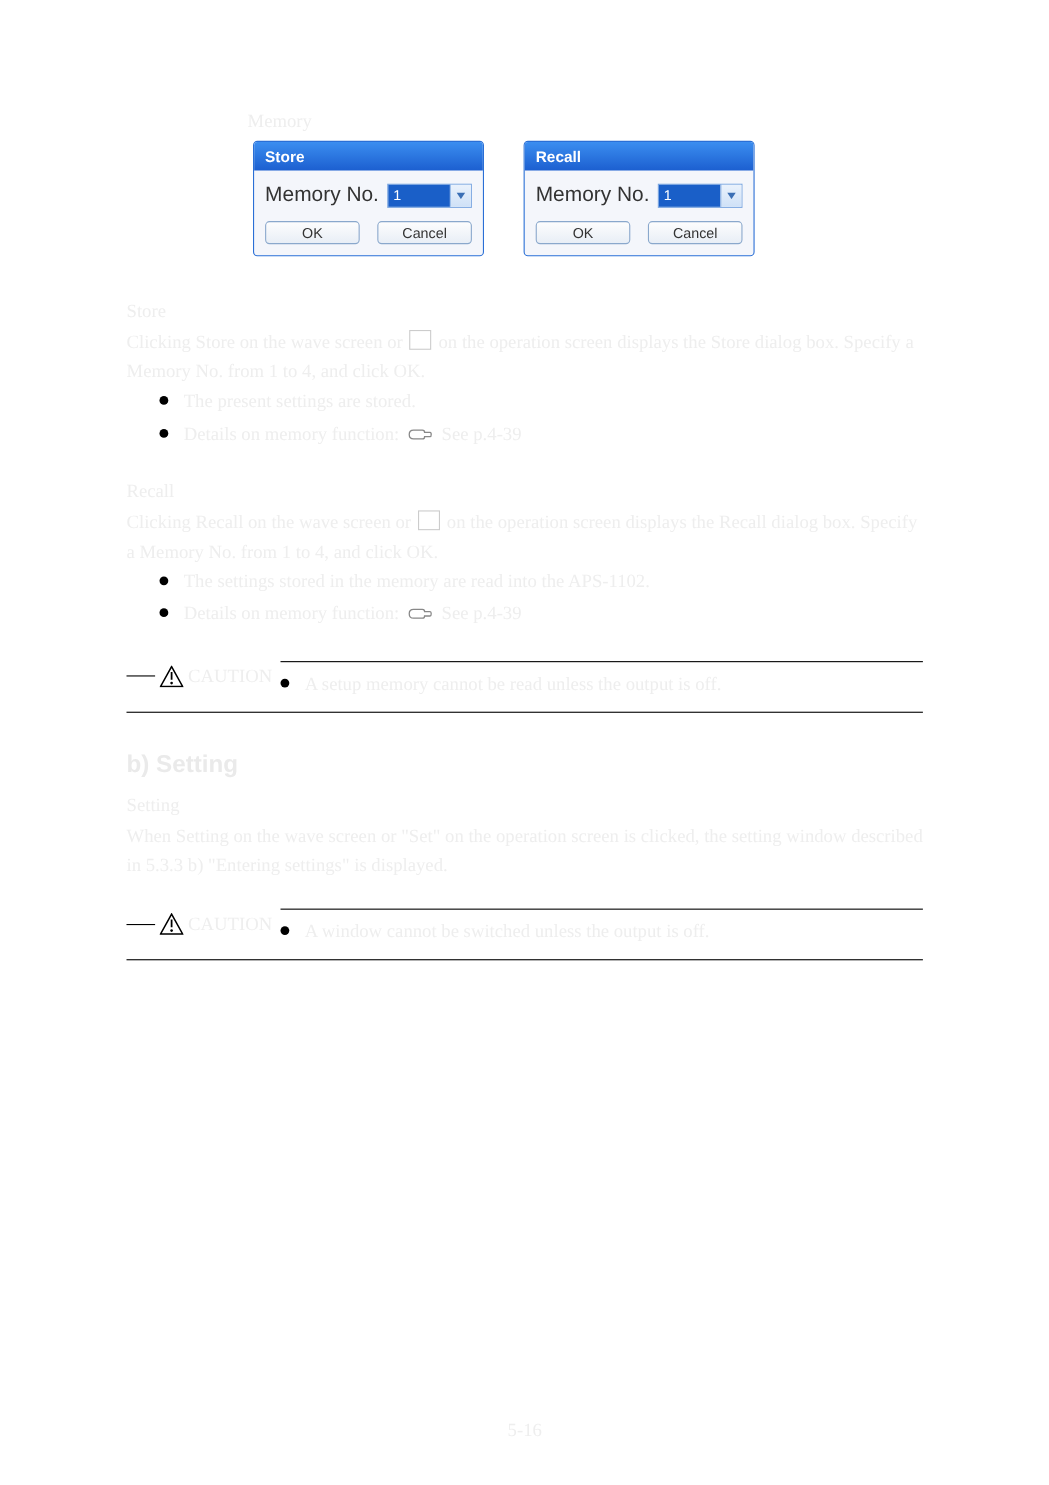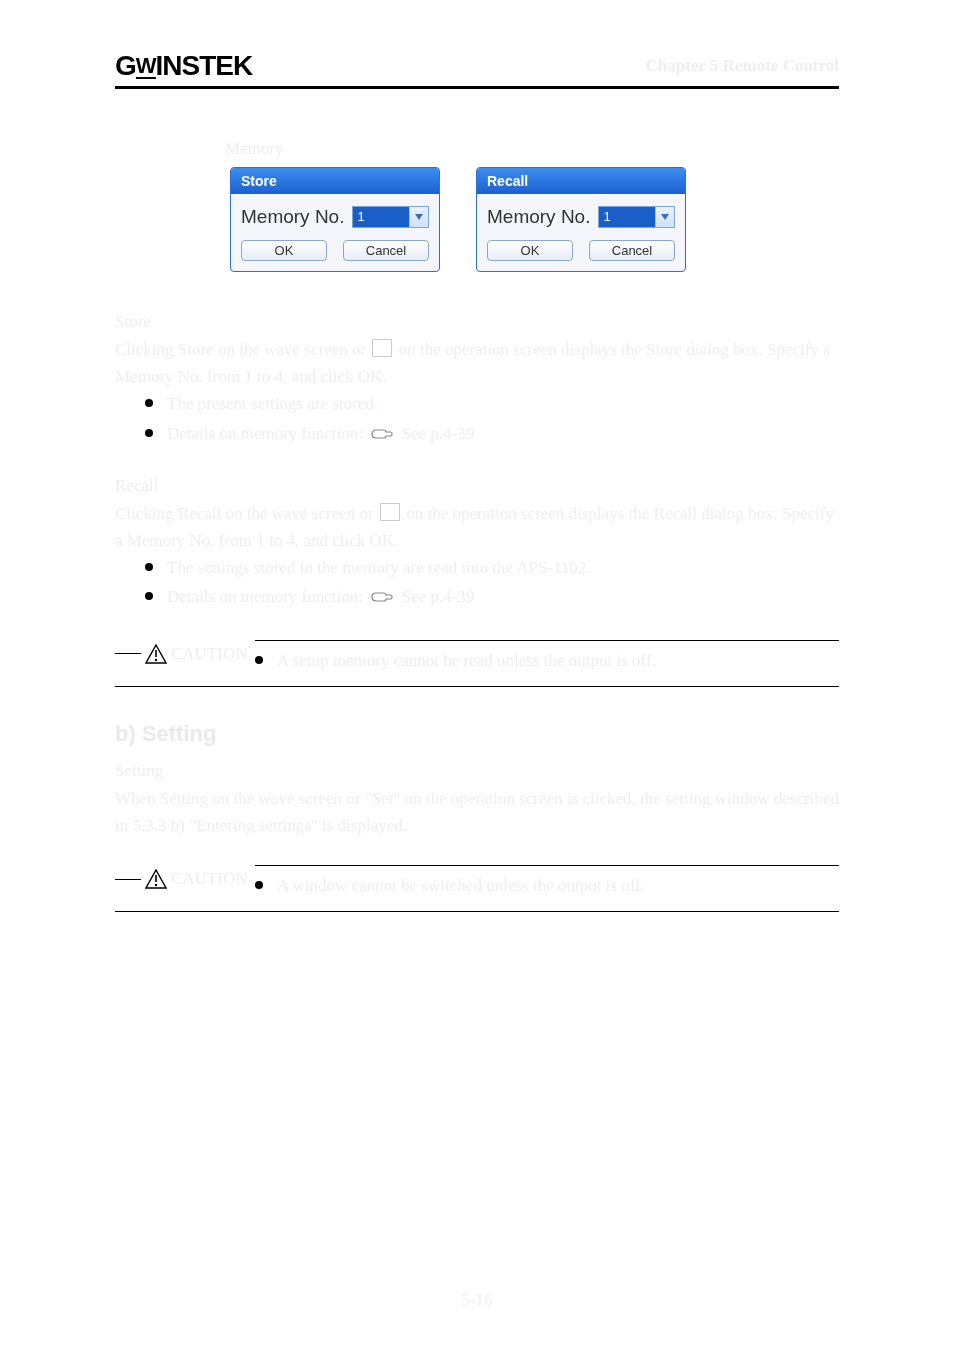--- a/index.html
+++ b/index.html
@@ -224,24 +224,20 @@
     left: 50%;
     transform: translateX(-50%);
     font-size: 17px;
     color: #eee;
   }
 </style>
 </head>
 <body>
 
 <div class="page">
-  <div class="header">
-    <span class="logo"><span class="g">G</span><span class="w">W</span><span style="font-style:normal;">INSTEK</span></span>
-    <span class="chapter-right">Chapter 5 Remote Control</span>
-  </div>
 
   <div class="body">
 
     <div class="indent-label">
       <span>Memory</span>
     </div>
 
     <div class="dialogs-row">
 
       <div class="dialog">

